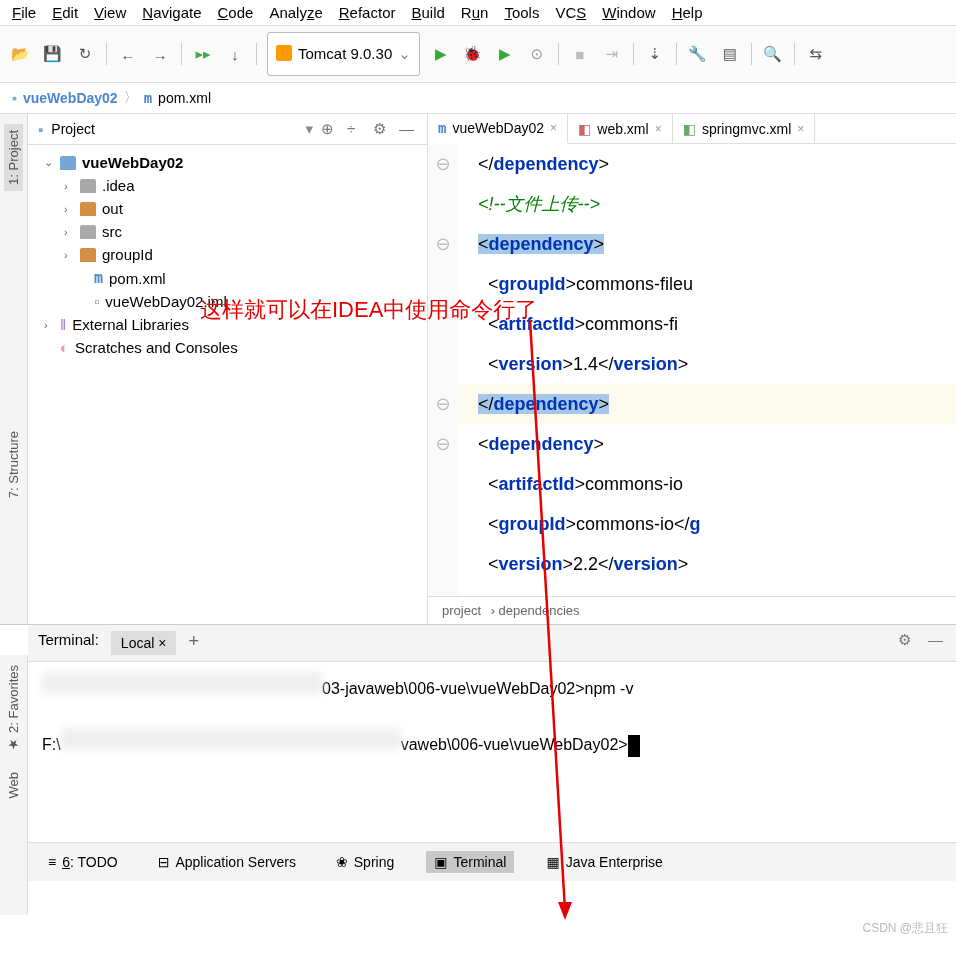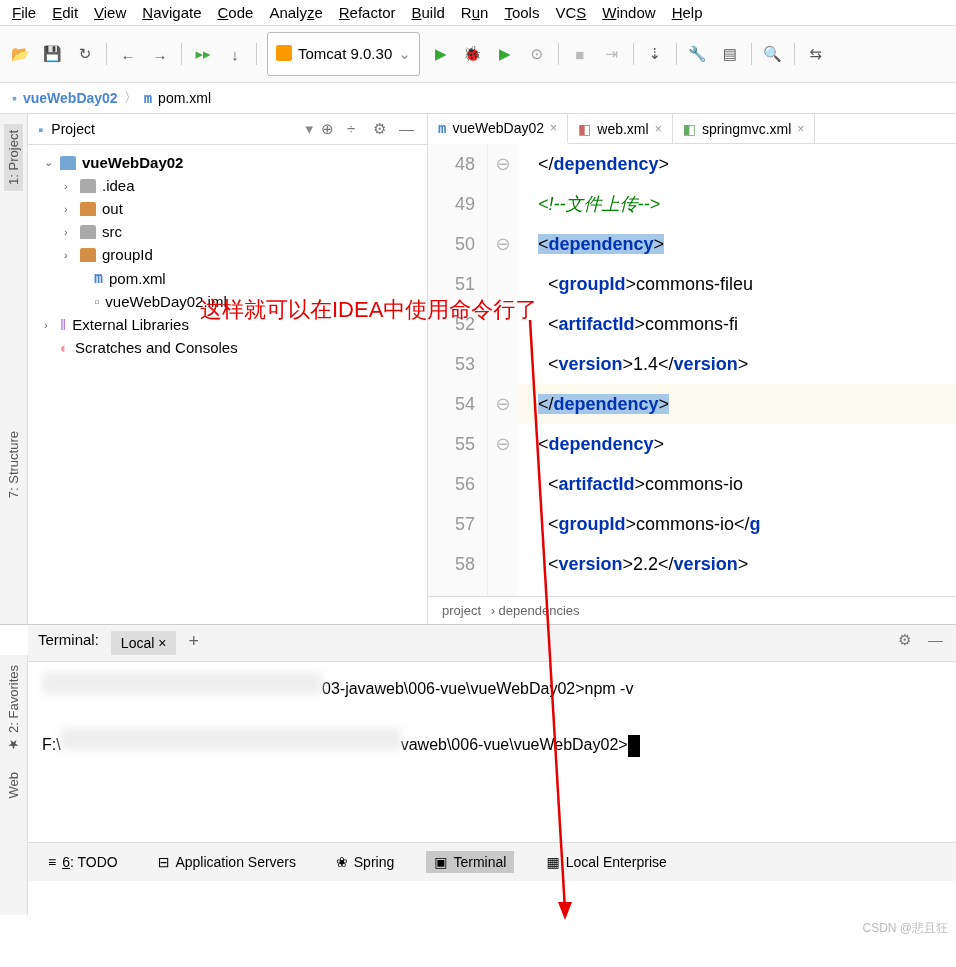--- a/index.html
+++ b/index.html
@@ -206,33 +206,20 @@
           <span>web.xml</span>
           <span class="close">×</span>
         </div>
       <div class="tab">
           <span style="color:#6a6">◧</span>
           <span>springmvc.xml</span>
           <span class="close">×</span>
         </div>
     </div>
     <div class="code-area">
-      <div class="gutter">
-        <div>48</div>
-          <div>49</div>
-          <div>50</div>
-        <div>51</div>
-          <div>52</div>
-          <div>53</div>
-        <div class="hl">54</div>
-          <div>55</div>
-          <div>56</div>
-        <div>57</div>
-          <div>58</div>
-      </div>
       <div class="fold-col">
         <div>⊖</div>
           <div></div>
           <div>⊖</div>
           <div></div>
           <div></div>
           <div></div>
           <div>⊖</div>
           <div>⊖</div>
           <div></div>
@@ -294,21 +281,21 @@
   <div class="btab">
       <span>❀</span>
       <span>Spring</span>
     </div>
   <div class="btab active">
       <span>▣</span>
       <span>Terminal</span>
     </div>
   <div class="btab">
       <span>▦</span>
-      <span>Local Enterprise</span>
+      <span>Java Enterprise</span>
     </div>
 </div>
 
 <div class="annotation">这样就可以在IDEA中使用命令行了</div>
 <svg class="arrow-svg" width="80" height="610">
   <line x1="10" y1="0" x2="45" y2="590" stroke="#e60000" stroke-width="2.5"></line>
   <polygon points="45,600 38,582 52,582" fill="#e60000"></polygon>
 </svg>
 
 <div class="watermark">CSDN @悲且狂</div>

